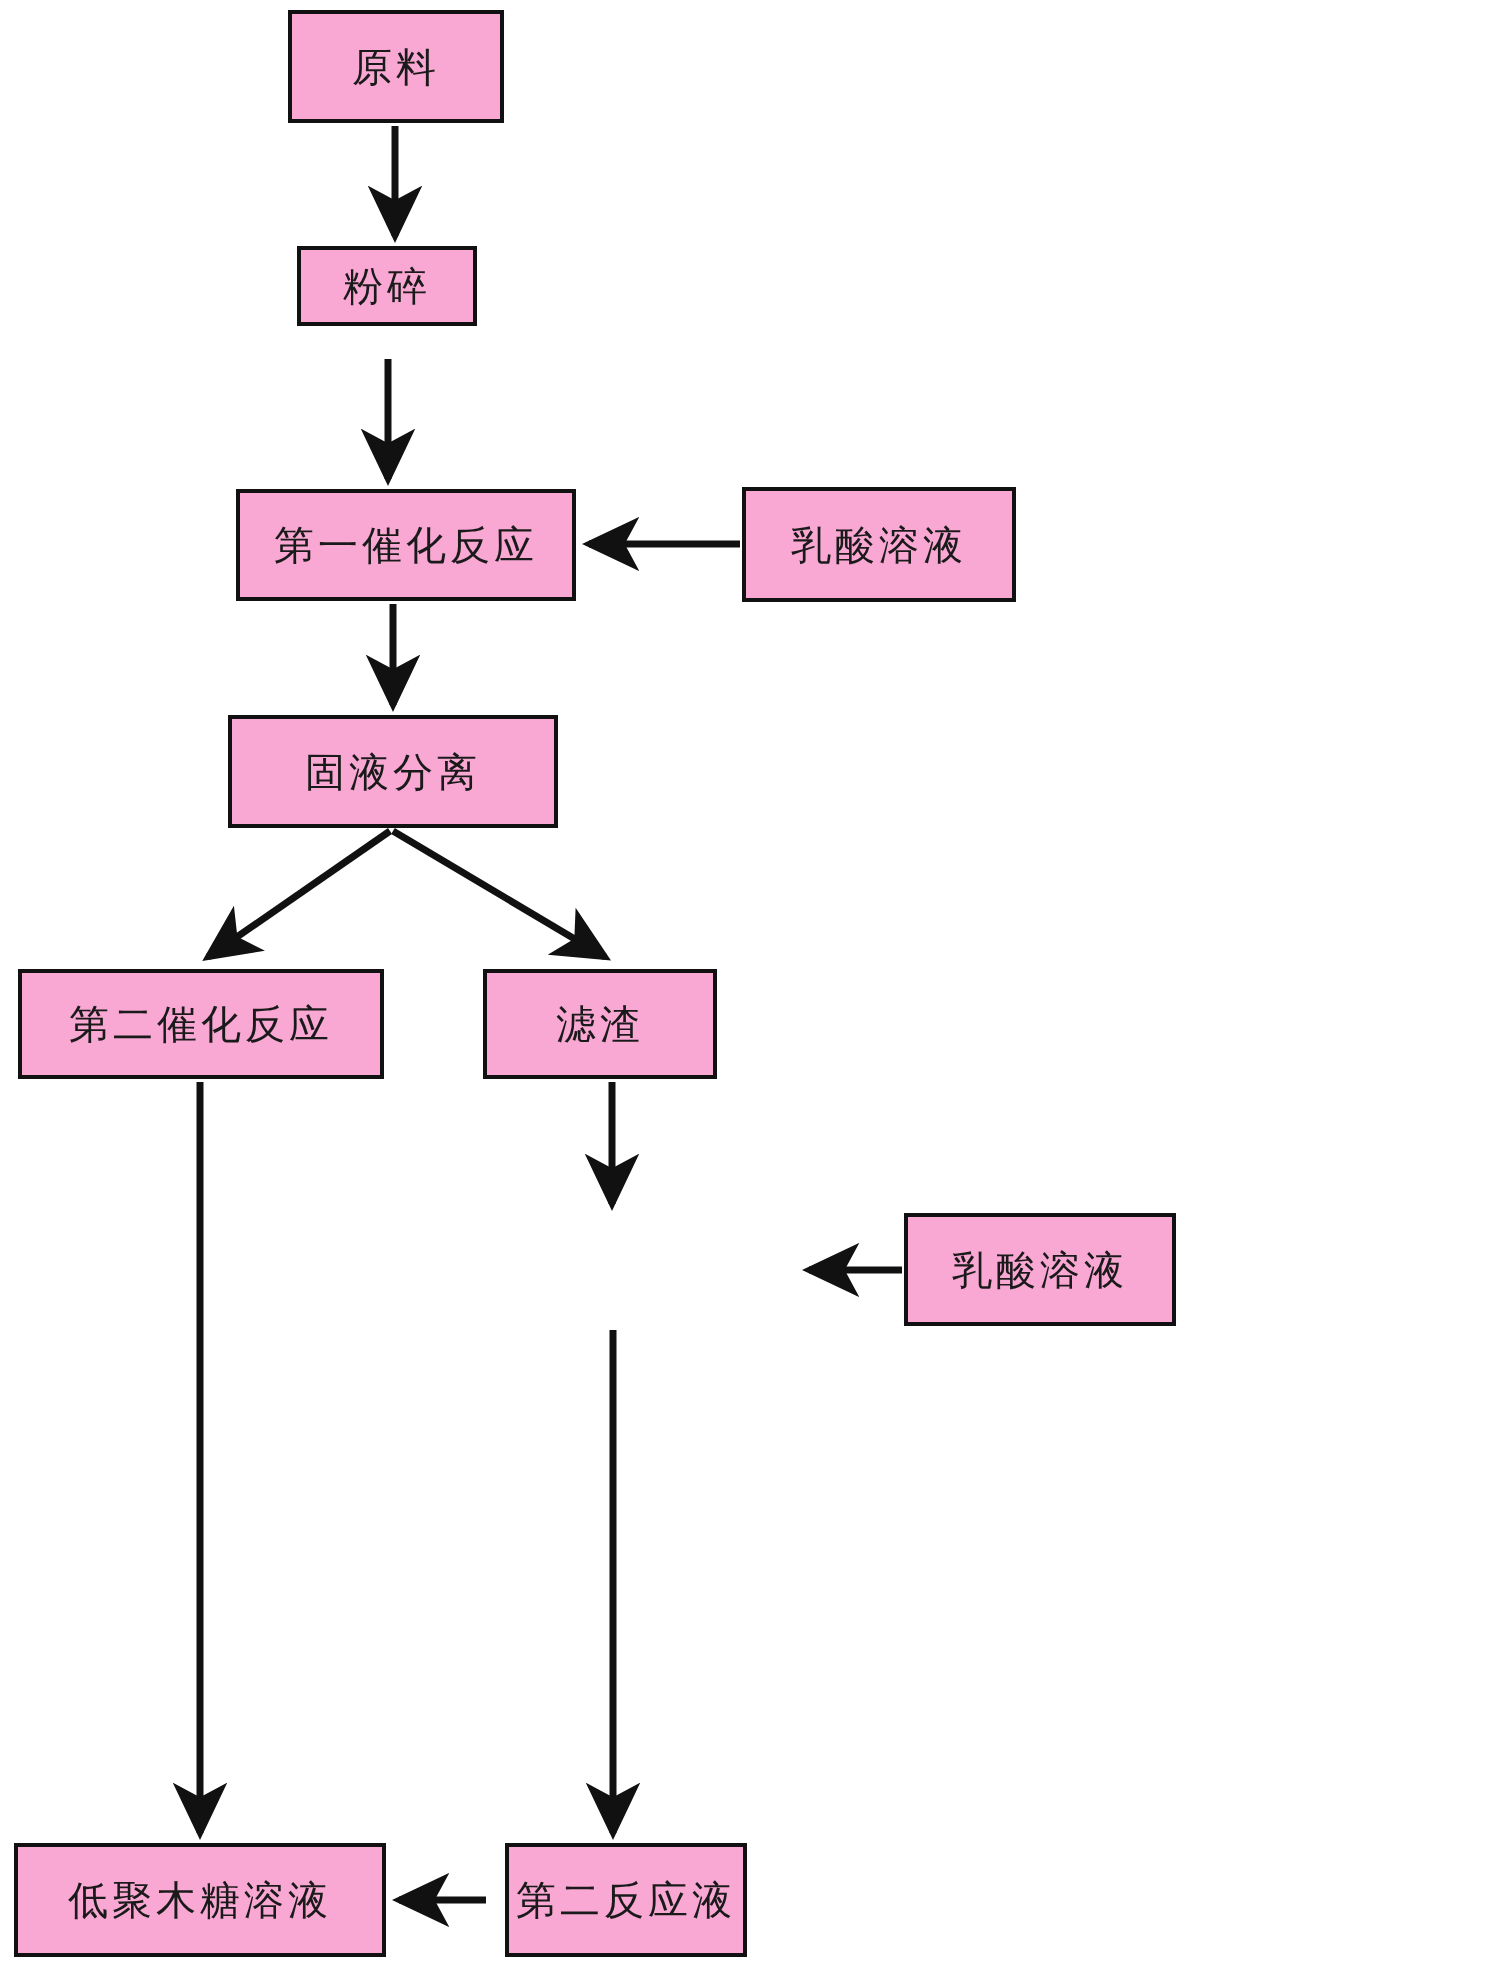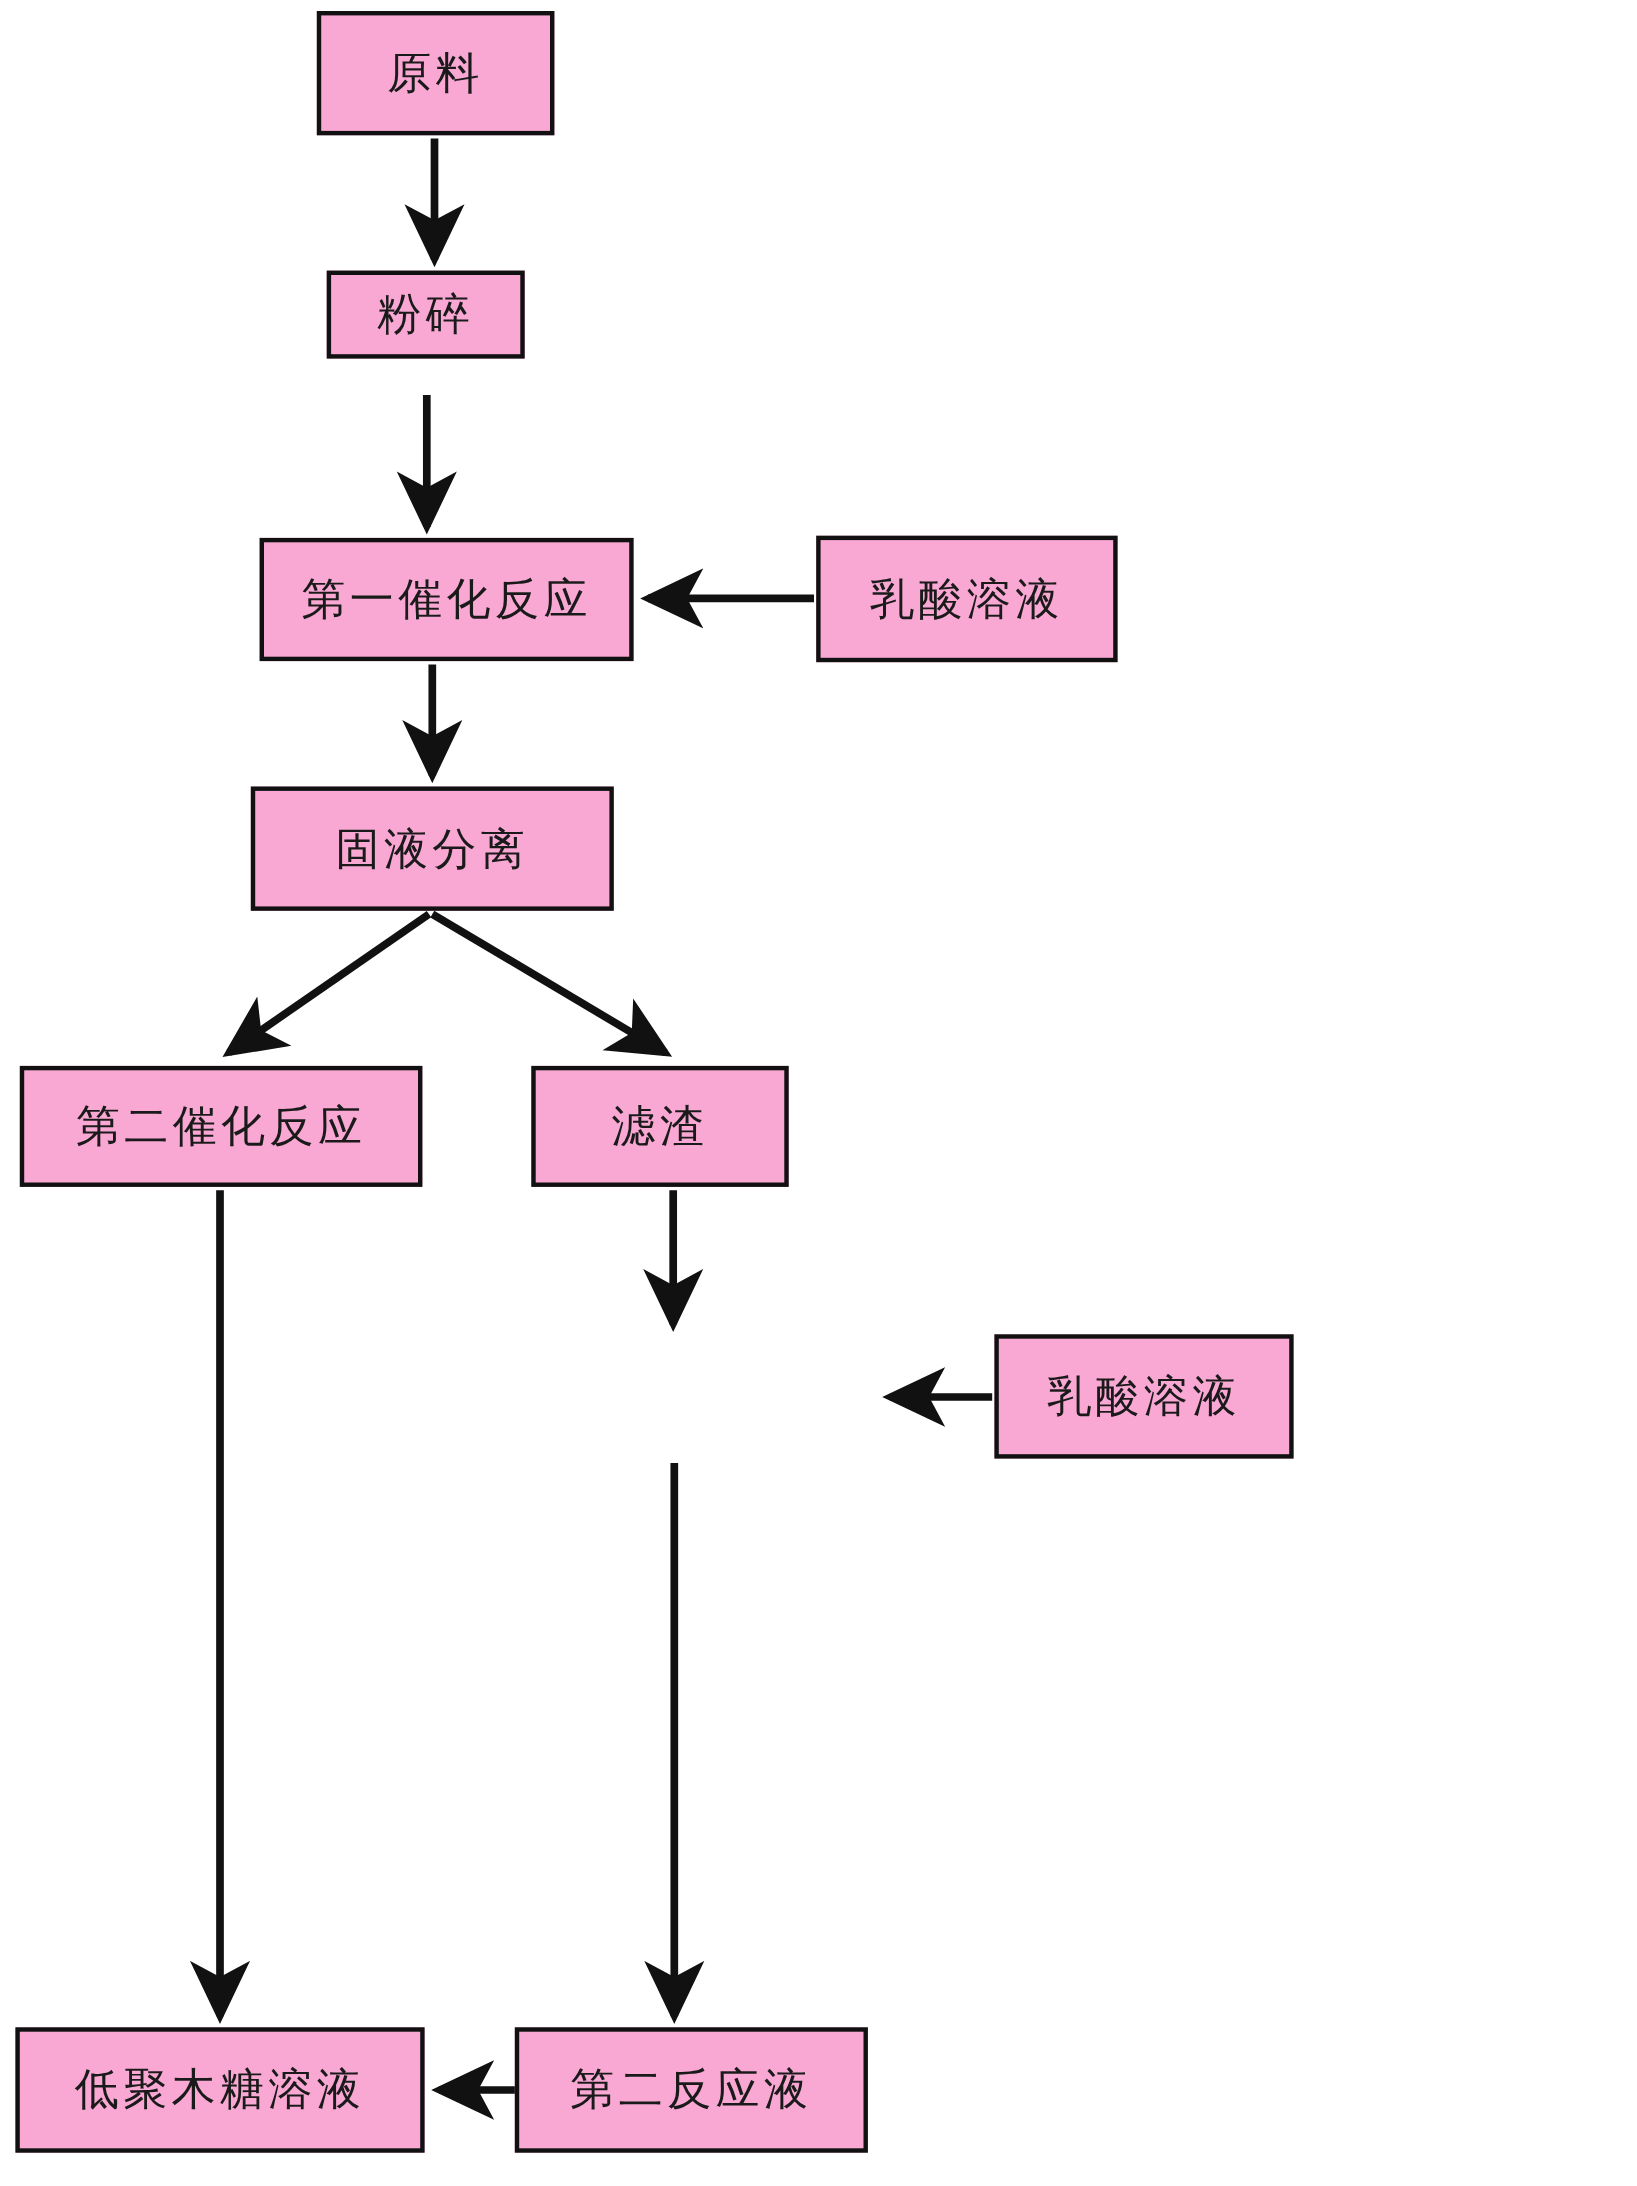--- a/index.html
+++ b/index.html
@@ -110,17 +110,17 @@
 
 
   <div class="node" style="left:904px; top:1213px; width:272px; height:113px;">
     <span class="label">乳酸溶液</span>
   </div>
 
   <div class="node" style="left:14px; top:1843px; width:372px; height:114px;">
     <span class="label">低聚木糖溶液</span>
   </div>
 
-  <div class="node" style="left:468px; top:1843px; width:321px; height:114px;">
+  <div class="node" style="left:505px; top:1843px; width:242px; height:114px;">
     <span class="label">第二反应液</span>
   </div>
 
 </div>
 
 </body></html>

